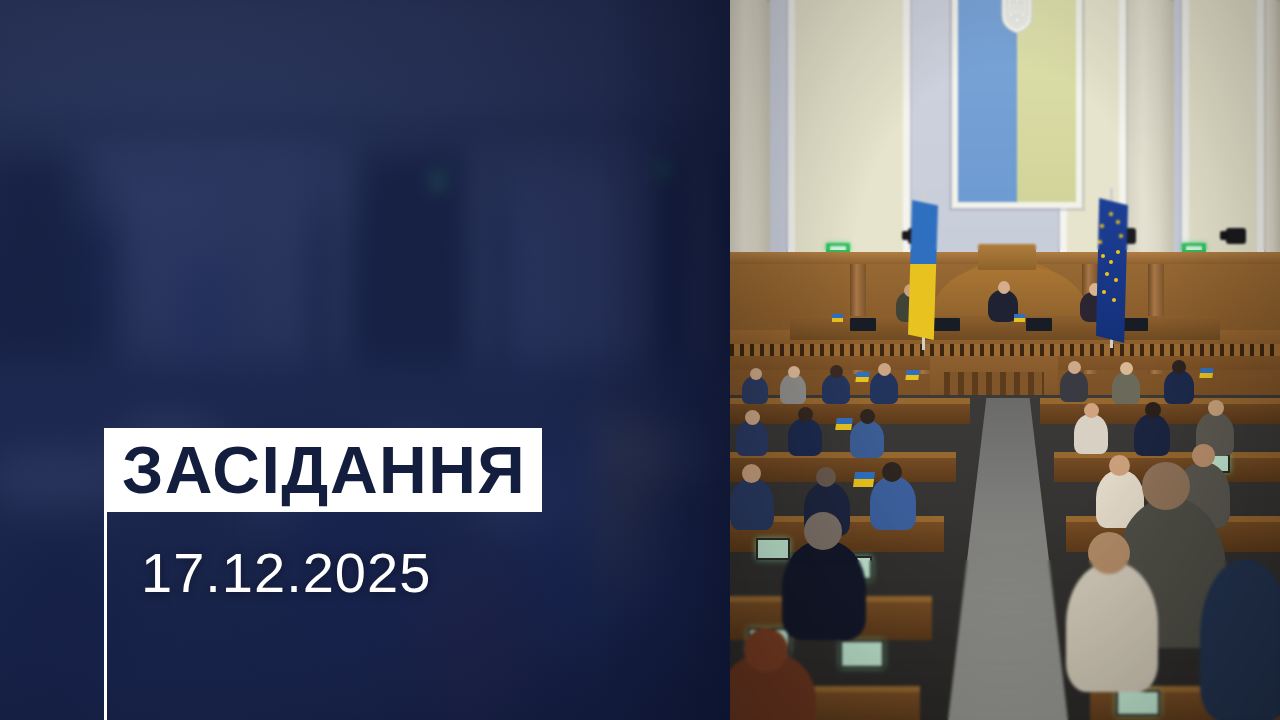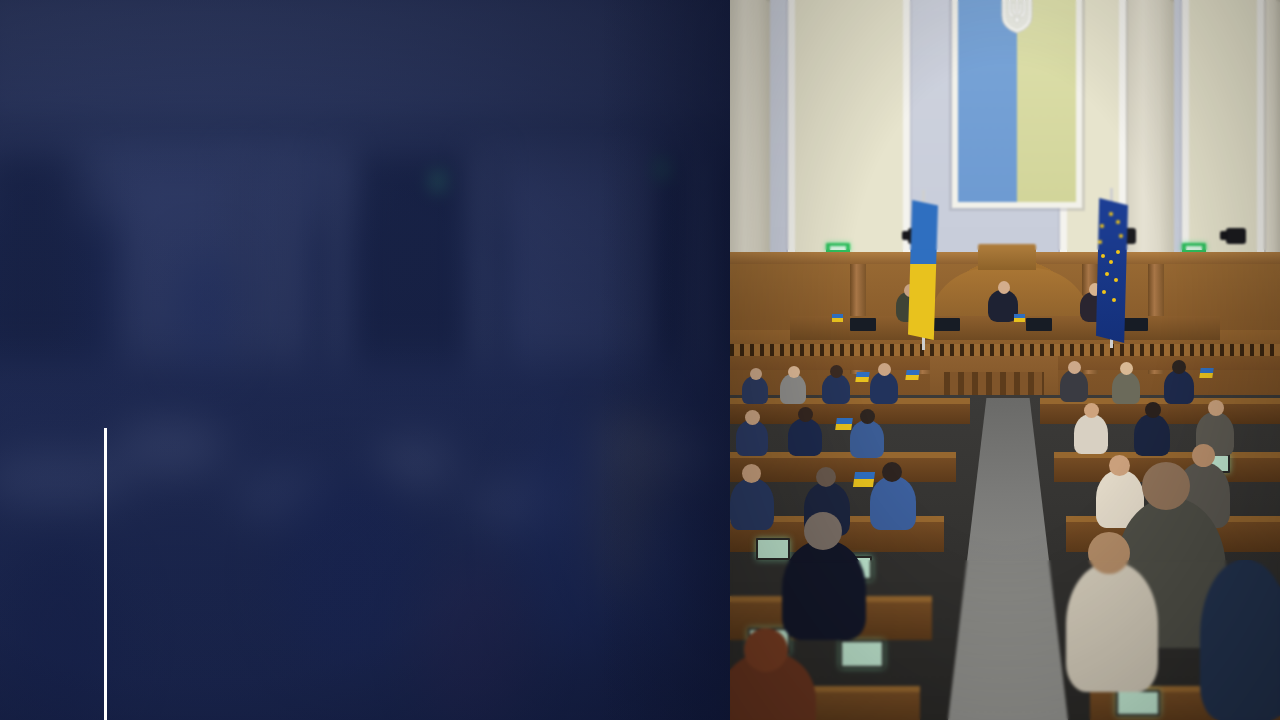--- a/index.html
+++ b/index.html
@@ -386,15 +386,19 @@
     <div class="l-blob" style="left:420px;top:560px;width:110px;height:170px;background:rgba(90,40,80,.28);"></div>
 
     <div class="l-tint"></div>
     <div class="l-tint2"></div>
     <div class="l-edge"></div>
   </div>
 
   <div class="vrule"></div>
 
 
-
+  <div class="tbox t-white">
+    <span class="txt">ЗАСІДАННЯ</span>
+  </div>
+
+  <div class="date">17.12.2025</div>
 
 </div>
 
 </body></html>

